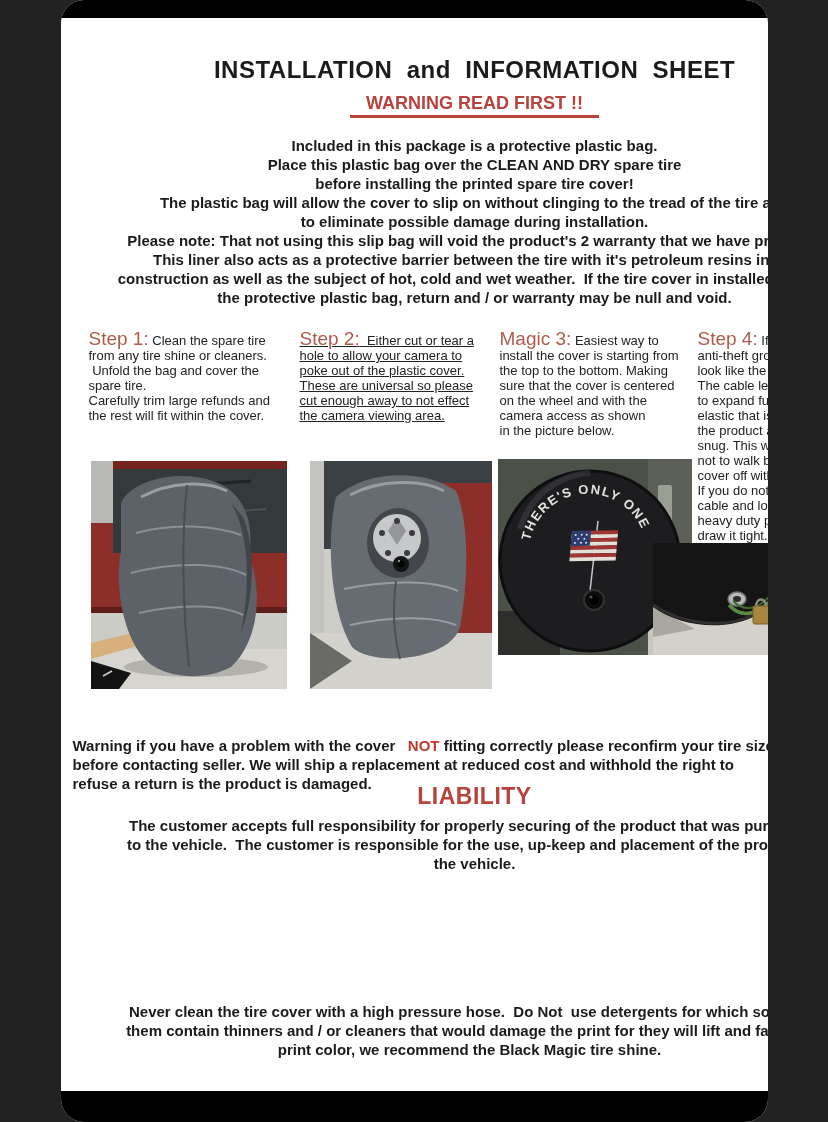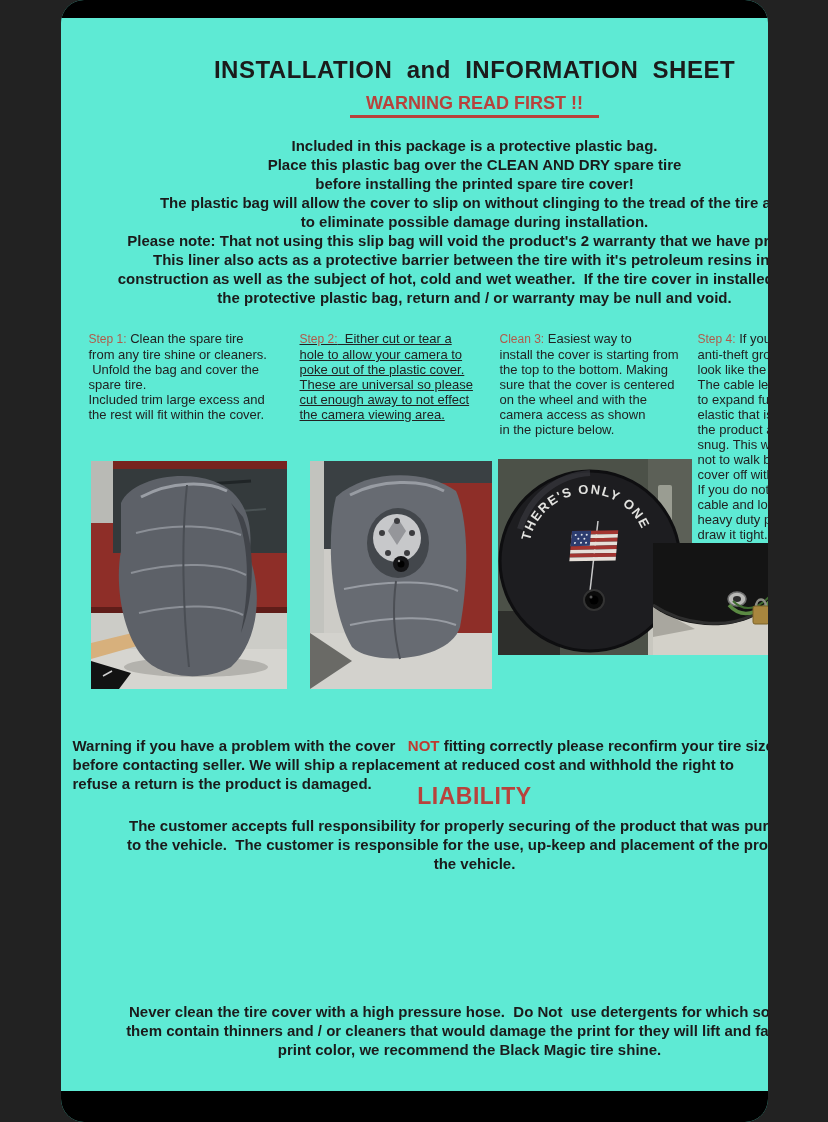--- a/index.html
+++ b/index.html
@@ -1,18 +1,18 @@
 <!DOCTYPE html>
 <html><head>
 <meta charset="utf-8">
 <style>
   html,body{margin:0;padding:0;background:#222;}
   .sheet{
     position:relative;width:707px;height:1122px;margin:0 auto;
-    background:#5eead4;overflow:hidden;
+    background:#ffffff;overflow:hidden;
     font-family:"Liberation Sans","DejaVu Sans",sans-serif;
     color:#1b1b1b;
     border-radius:23px;
   }
   .letterbox{position:absolute;left:0;width:828px;background:#000;}
   .lb-top{top:0;height:18px;}
   .lb-bottom{top:1091px;height:31px;}
 
   .doc-title{
     position:absolute;top:56px;left:0;width:828px;text-align:center;
@@ -21,21 +21,21 @@
   .warn-title-wrap{position:absolute;top:93px;left:0;width:828px;text-align:center;}
   .warn-title{
     display:inline-block;font-size:18px;font-weight:bold;color:#b8423c;
     border-bottom:3px solid #b8423c;padding:0 16px 1px;white-space:pre;
   }
   .para{white-space:pre-wrap;font-weight:bold;font-size:15px;line-height:19px;}
   .center{text-align:center;}
   .intro{position:absolute;top:136px;left:20px;width:788px;}
 
   .step{position:absolute;font-size:13px;line-height:15px;white-space:pre-wrap;color:#222;}
-  .step-head{font-size:12px;line-height:15px;color:#b05b4b;}
+  .step-head{font-size:19px;line-height:15px;color:#b05b4b;}
   .s1{left:28px;top:331px;width:206px;}
   .s2{left:239px;top:331px;width:201px;text-decoration:underline;}
   .s3{left:439px;top:331px;width:201px;}
   .s4{left:637px;top:331px;width:180px;}
 
   .photo{position:absolute;}
   .ph1{left:30px;top:461px;width:196px;height:228px;}
   .ph2{left:249px;top:461px;width:182px;height:228px;}
   .ph3{left:437px;top:459px;width:194px;height:196px;}
   .ph4{left:592px;top:543px;width:222px;height:112px;}
@@ -73,29 +73,29 @@
 to eliminate possible damage during installation.
 Please note: That not using this slip bag will void the product's 2 warranty that we have provided.
 This liner also acts as a protective barrier between the tire with it's petroleum resins in the
 construction as well as the subject of hot, cold and wet weather.  If the tire cover in installed without
 the protective plastic bag, return and / or warranty may be null and void.</div>
 
   <div class="step s1"><span class="step-head">Step 1:</span><span> Clean the spare tire
 from any tire shine or cleaners.
  Unfold the bag and cover the
 spare tire.
-Included trim large excess and
+Carefully trim large refunds and
 the rest will fit within the cover.</span></div>
   <div class="step s2"><span class="step-head">Step 2:</span><span>  Either cut or tear a
 hole to allow your camera to
 poke out of the plastic cover.
 These are universal so please
 cut enough away to not effect
 the camera viewing area.</span></div>
-  <div class="step s3"><span class="step-head">Clean 3:</span><span> Easiest way to
+  <div class="step s3"><span class="step-head">Magic 3:</span><span> Easiest way to
 install the cover is starting from
 the top to the bottom. Making
 sure that the cover is centered
 on the wheel and with the
 camera access as shown
 in the picture below.</span></div>
   <div class="step s4"><span class="step-head">Step 4:</span><span> If you purchased a
 anti-theft grommet kit, it will
 look like the picture below.
 The cable length allows it not

